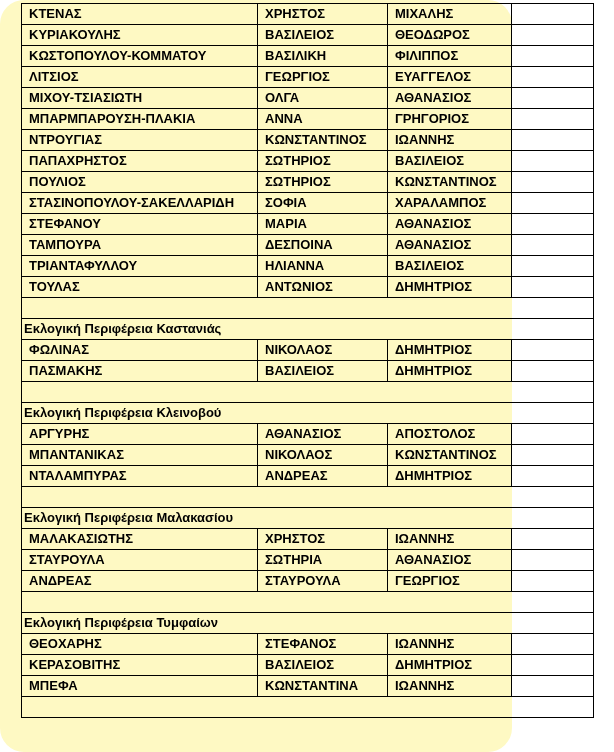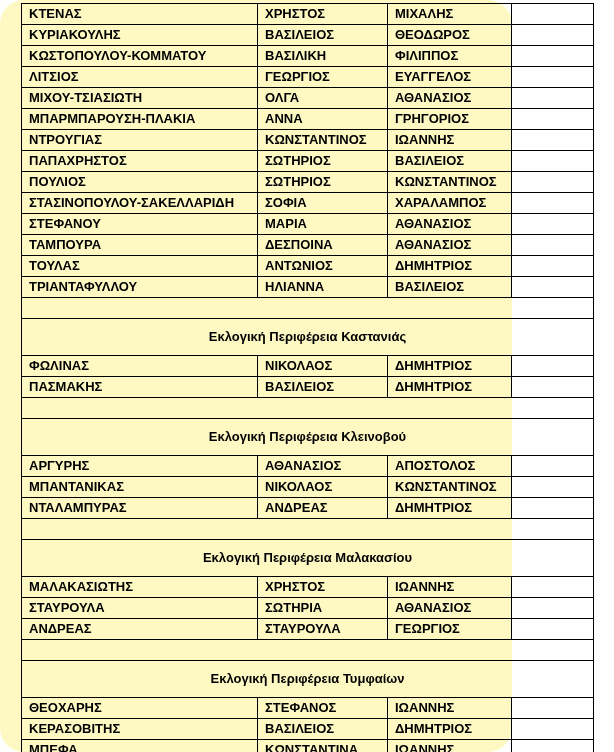--- a/index.html
+++ b/index.html
@@ -31,22 +31,21 @@
     padding: 0 2px 0 7px;
     font-weight: 700;
     font-size: 13px;
     line-height: 20px;
     color: #000000;
     white-space: nowrap;
     overflow: hidden;
     vertical-align: middle;
   }
   table.candidates td.header-cell {
-    text-align: center;
-    padding: 8px 2px;
+    padding: 0 2px;
   }
   table.candidates td.spacer-cell {
     padding: 0;
   }
 </style>
 </head>
 <body>
 
 <div class="page">
   <table class="candidates">
@@ -123,29 +122,29 @@
           <td>ΑΘΑΝΑΣΙΟΣ</td>
           <td></td>
         </tr>
         <tr>
           <td>ΤΑΜΠΟΥΡΑ</td>
           <td>ΔΕΣΠΟΙΝΑ</td>
           <td>ΑΘΑΝΑΣΙΟΣ</td>
           <td></td>
         </tr>
         <tr>
+          <td>ΤΡΙΑΝΤΑΦΥΛΛΟΥ</td>
+          <td>ΗΛΙΑΝΝΑ</td>
+          <td>ΒΑΣΙΛΕΙΟΣ</td>
+          <td></td>
+        </tr>
+        <tr>
           <td>ΤΟΥΛΑΣ</td>
           <td>ΑΝΤΩΝΙΟΣ</td>
           <td>ΔΗΜΗΤΡΙΟΣ</td>
-          <td></td>
-        </tr>
-        <tr>
-          <td>ΤΡΙΑΝΤΑΦΥΛΛΟΥ</td>
-          <td>ΗΛΙΑΝΝΑ</td>
-          <td>ΒΑΣΙΛΕΙΟΣ</td>
           <td></td>
         </tr>
         <tr>
           <td colspan="4" class="spacer-cell"></td>
         </tr>
         <tr>
           <td colspan="4" class="header-cell">Εκλογική Περιφέρεια Καστανιάς</td>
         </tr>
         <tr>
           <td>ΦΩΛΙΝΑΣ</td>

